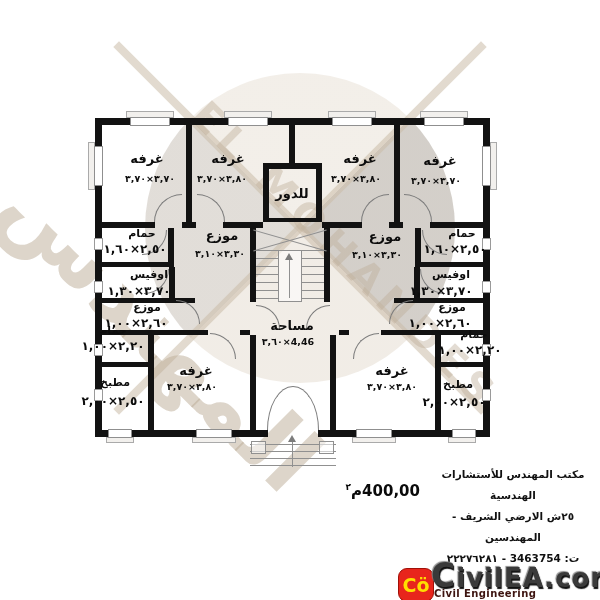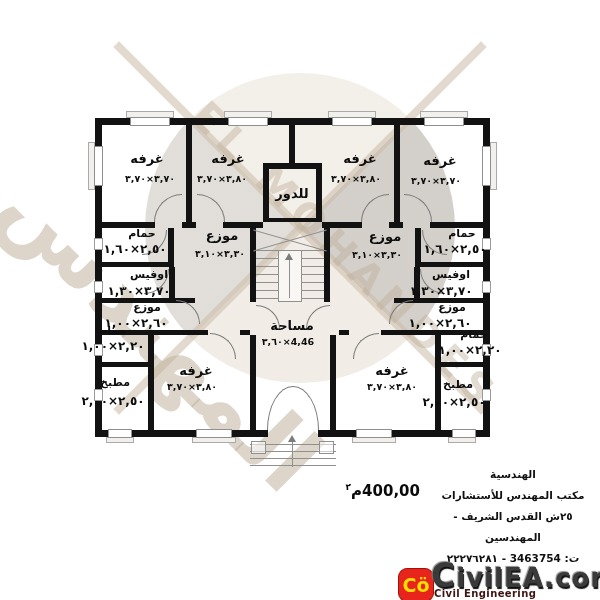--- a/index.html
+++ b/index.html
@@ -231,23 +231,23 @@
   <div class="lbl rn sm" dir="rtl" style="left:474px;top:328px">حمام</div>
   <div class="lbl rd sm" style="left:470px;top:343px">٢,٢٠×١,٠٠</div>
   <div class="lbl rn sm" dir="rtl" style="left:458px;top:378px">مطبخ</div>
   <div class="lbl rd sm" style="left:454px;top:395px">٢,٥٠×٢,٠٠</div>
 
   <div class="caption" dir="rtl">
     <span class="caption-area"><span>400,00</span><span>م</span><sup>٢</sup></span>
   </div>
 
   <div class="office-info" dir="rtl">
+    <div>مكتب المهندس للأستشارات</div>
     <div>الهندسية</div>
-    <div>مكتب المهندس للأستشارات</div>
-    <div>٢٥ش القدس الشريف - المهندسين</div>
+    <div>٢٥ش الارضي الشريف - المهندسين</div>
     <div>ت:  3463754 - ٢٢٢٧٦٢٨١</div>
   </div>
 
   <div class="logo-badge">Cö</div>
   <div class="logo-main">CivilEA.com</div>
   <div class="logo-sub">Civil Engineering Association</div>
 
 </div>
 
 </body></html>

